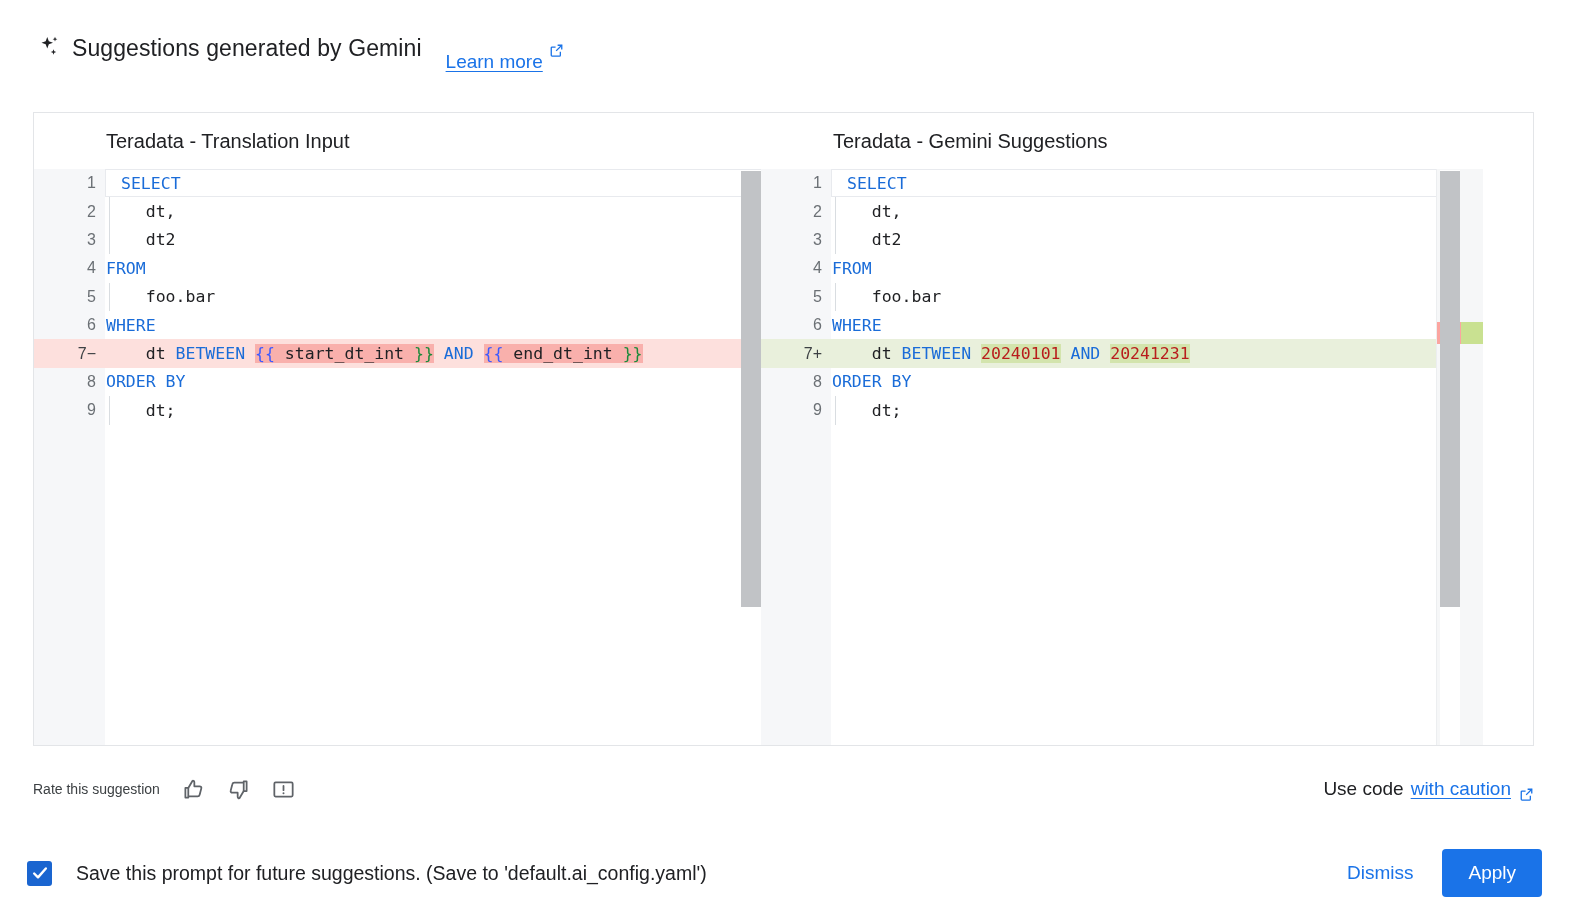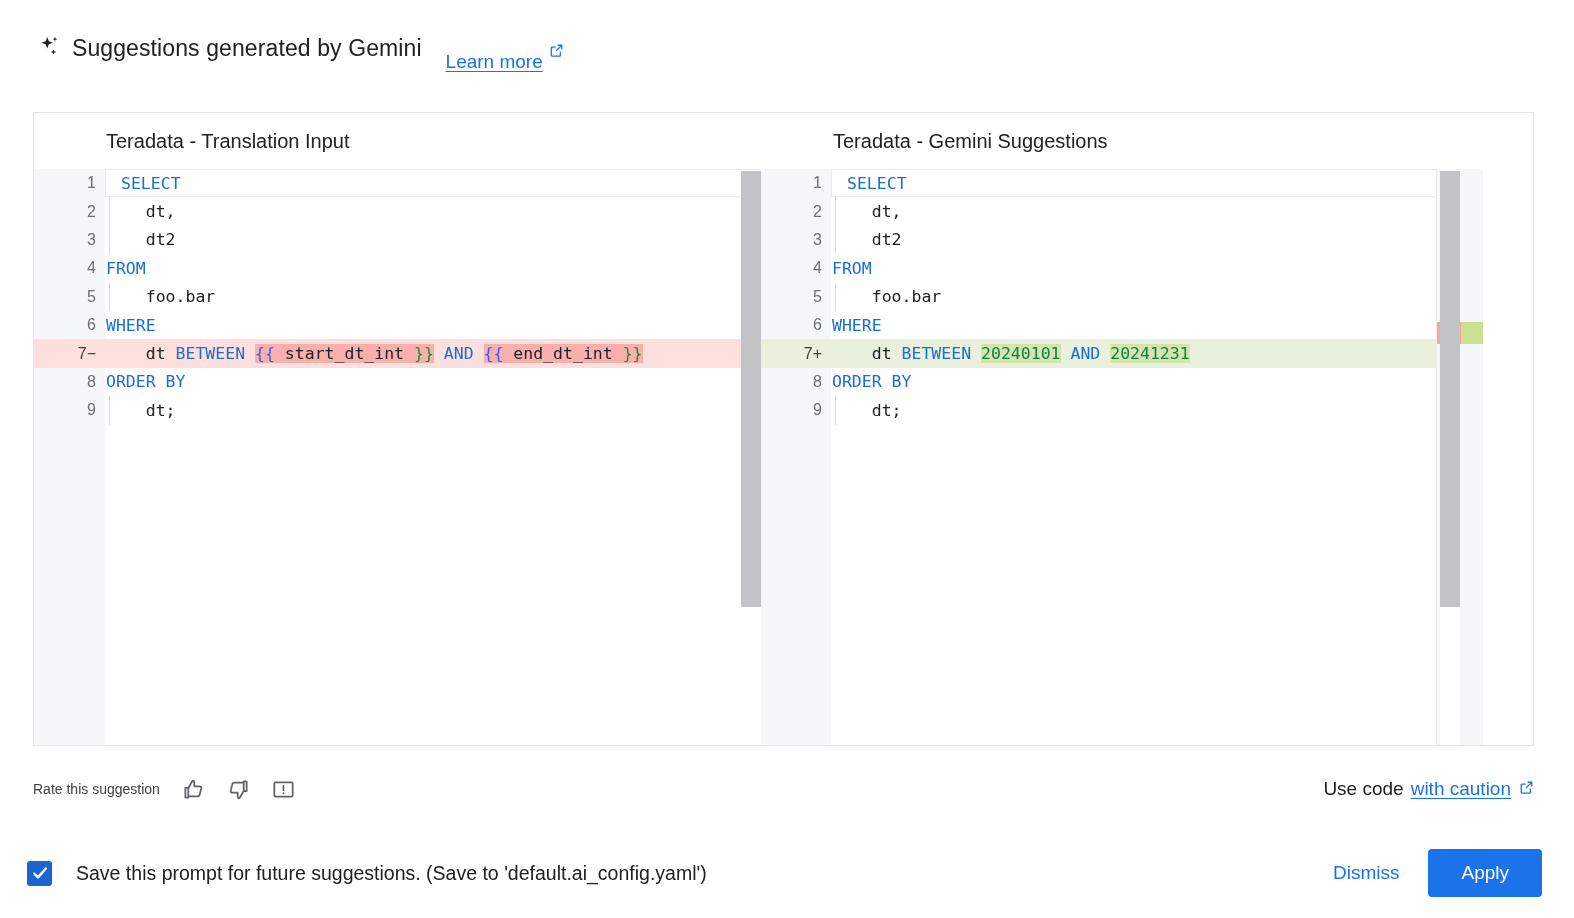--- a/index.html
+++ b/index.html
@@ -73,21 +73,21 @@
   }
   
   .line.current .code { box-shadow: inset 0 0 0 1px #e8eaee; background:#fff;padding-left:16px; }
 
   .line.del  { background:#fde0dd; }
   .line.add  { background:#e9f0dc; }
   .w-del { background:#f9b0ac; }
   .w-add { background:#d3e4ad; }
 
   .kw  { color:#1a6cd8; }
-  .num { color:#15803d; }
+  .num { color:#b91c1c; }
   .br-b{ color:#3d5afe; }
   .br-g{ color:#1b8a3a; }
 
   
   .vscroll {
     position:absolute; top:0; width:20px; background:#fff; z-index:4;
   }
   .vscroll .thumb {
     position:absolute; left:0; width:20px; background:#c1c3c6; border-radius:0;
   }
@@ -109,21 +109,21 @@
   }
   .rate-label { font-size:14px; color:#3c4043; }
   .rate-icons { display:flex; align-items:center; gap:19px; margin-left:21px; }
   .icon-btn {
     width:26px; height:26px; display:flex; align-items:center; justify-content:center;
     cursor:pointer; color:#5f6368;
   }
   .icon-btn svg { display:block; }
 
   .use-code {
-    margin-left:auto; display:flex; align-items:flex-start; font-size:19px; color:#202124;
+    margin-left:auto; display:flex; align-items:flex-end; font-size:19px; color:#202124;
     white-space:nowrap;
   }
   .caution-link {
     margin-left:7px; color:#1a73e8; cursor:pointer;
     text-decoration:underline; text-underline-offset:3px;
   }
   .use-code .ext-icon { margin-left:8px; color:#1a73e8; }
 
   
   .bottom-row {
@@ -138,21 +138,21 @@
   .check-label { margin-left:24px; font-size:19.5px; color:#202124; white-space:nowrap; }
 
   .btn-group { margin-left:auto; display:flex; align-items:center; gap:13px; }
   .btn-text {
     font-size:19px; color:#1a73e8; background:none; border:none;
     padding:10px 16px; cursor:pointer; font-family:"Liberation Sans", sans-serif;
     border-radius:4px;
   }
   .btn-filled {
     font-size:19px; color:#fff; background:#1a73e8; border:none;
-    padding:13px 33px; border-radius:4px; cursor:pointer;
+    padding:13px 26px; border-radius:4px; cursor:pointer;
     font-family:"Liberation Sans", sans-serif;
   }
 </style>
 </head>
 <body>
 
 <div class="page">
 
   <div class="header">
     <span class="spark-icon">

